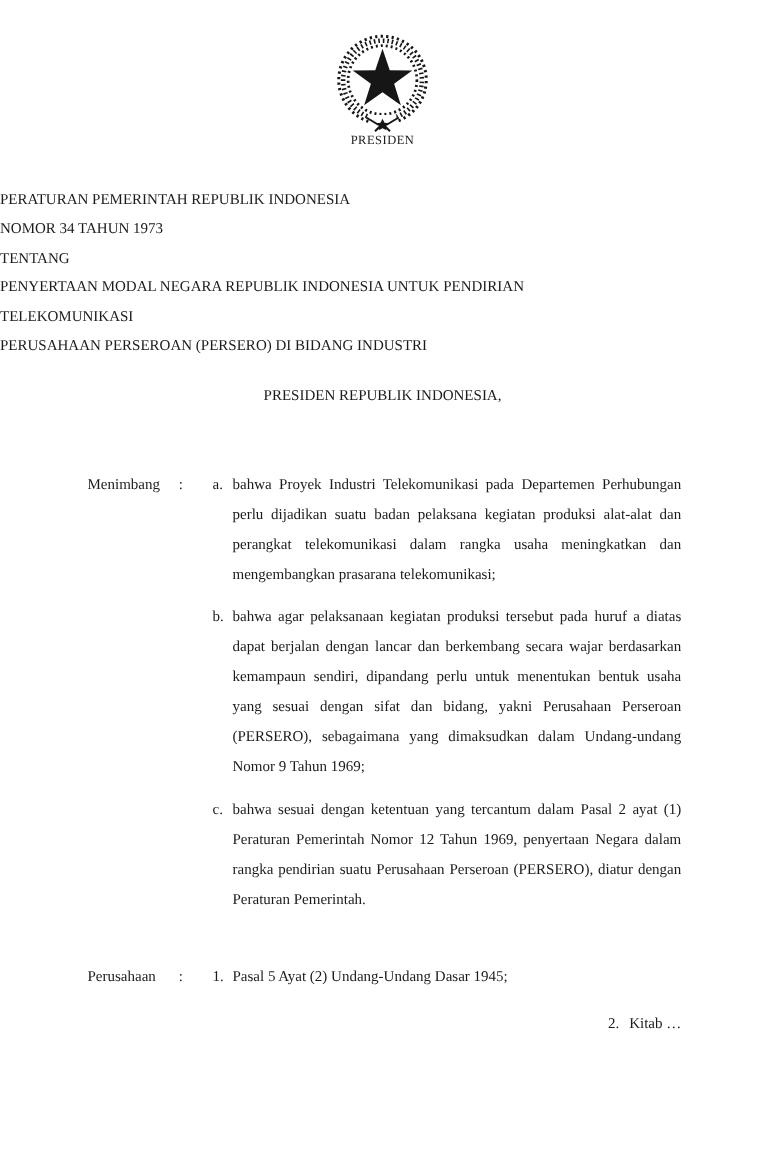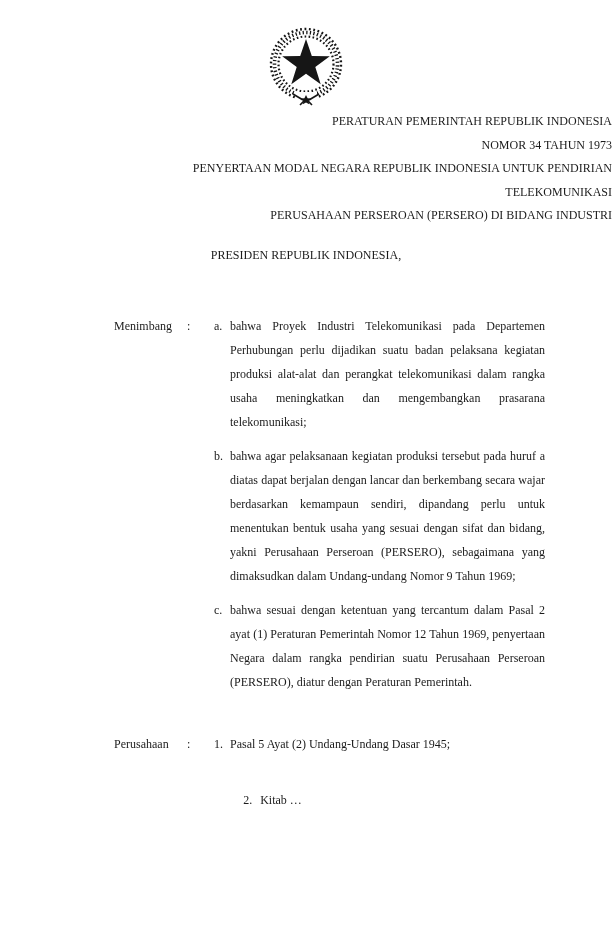--- a/index.html
+++ b/index.html
@@ -24,40 +24,39 @@
     margin: 26px auto 0 auto;
   }
   .letterhead {
     margin-top: 1px;
     text-align: center;
     font-size: 10px;
     line-height: 12.5px;
     letter-spacing: 0.4px;
   }
   .title-block {
-    margin-top: 4px;
-    text-align: right;
+    margin-top: 28px;
+    text-align: left;
     font-size: 12px;
     line-height: 23.5px;
   }
   .salutation {
     margin-top: 15px;
     text-align: center;
     font-size: 12px;
     line-height: 24px;
   }
   .content {
     padding-left: 70px;
     padding-right: 67px;
     line-height: 24px;
   }
   .clause {
     display: flex;
     align-items: flex-start;
-    margin-left: 44px;
   }
   .clause-menimbang { margin-top: 47px; }
   .clause-mengingat { margin-top: 38px; }
   .clause-label {
     flex: 0 0 auto;
     width: 73px;
   }
   .clause-sep {
     flex: 0 0 auto;
     width: 27px;
@@ -71,23 +70,23 @@
   .item:last-child { margin-bottom: 0; }
   .item-marker {
     flex: 0 0 auto;
     width: 16px;
   }
   .item-text {
     flex: 1 1 auto;
     text-align: justify;
   }
   .catchword {
-    margin-top: 32px;
+    margin-top: 13px;
     padding-right: 67px;
-    text-align: center;
+    text-align: right;
     line-height: 24px;
   }
   .catchword .cw-text { margin-left: 8px; }
 </style>
 </head>
 <body>
 
 <div class="page">
 
   <svg class="emblem" width="98" height="80" viewBox="0 0 98 80" aria-hidden="true">
@@ -103,25 +102,27 @@
 
     <g stroke="#161616" stroke-width="1.6" fill="none">
       <path d="M36,68 L46,74"></path>
       <path d="M62,68 L52,74"></path>
       <path d="M43,79 L49,73 L55,79"></path>
     </g>
     <polygon fill="#161616" points="49,69 50.6,72.2 54,72.6 51.5,74.9 52.2,78.2 49,76.5 45.8,78.2 46.5,74.9 44,72.6 47.4,72.2"></polygon>
   </svg>
 
   <div class="letterhead">
+    <div>PRESIDEN</div>
   </div>
 
   <div class="title-block">
     <div>PERATURAN PEMERINTAH REPUBLIK INDONESIA</div>
     <div>NOMOR 34 TAHUN 1973</div>
+    <div>TENTANG</div>
     <div>PENYERTAAN MODAL NEGARA REPUBLIK INDONESIA UNTUK PENDIRIAN</div>
     <div>TELEKOMUNIKASI</div>
     <div>PERUSAHAAN PERSEROAN (PERSERO) DI BIDANG INDUSTRI</div>
   </div>
 
   <div class="salutation">PRESIDEN REPUBLIK INDONESIA,</div>
 
   <div class="content">
 
     <div class="clause clause-menimbang">

